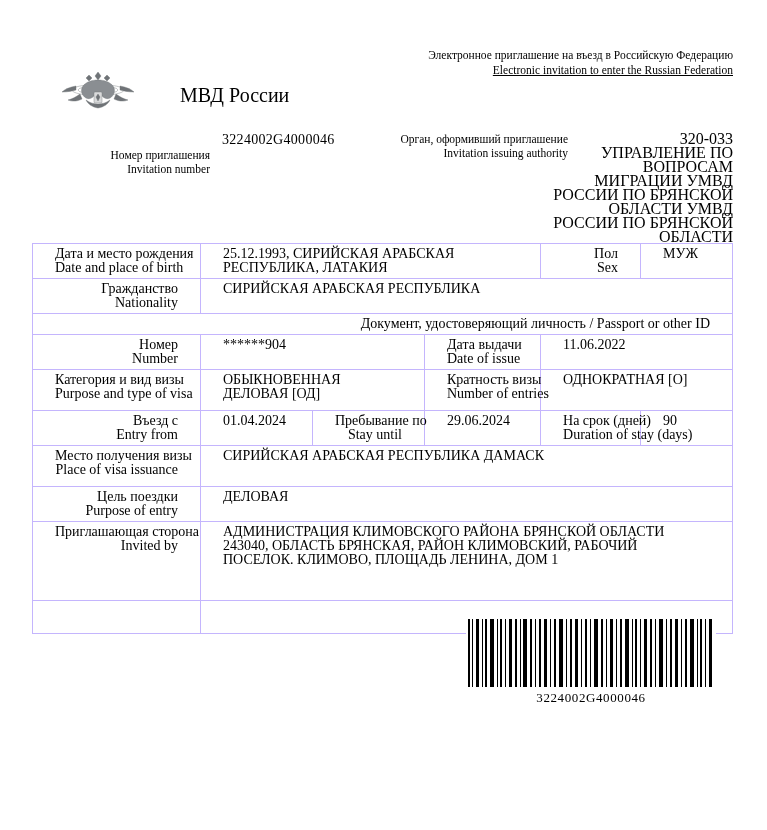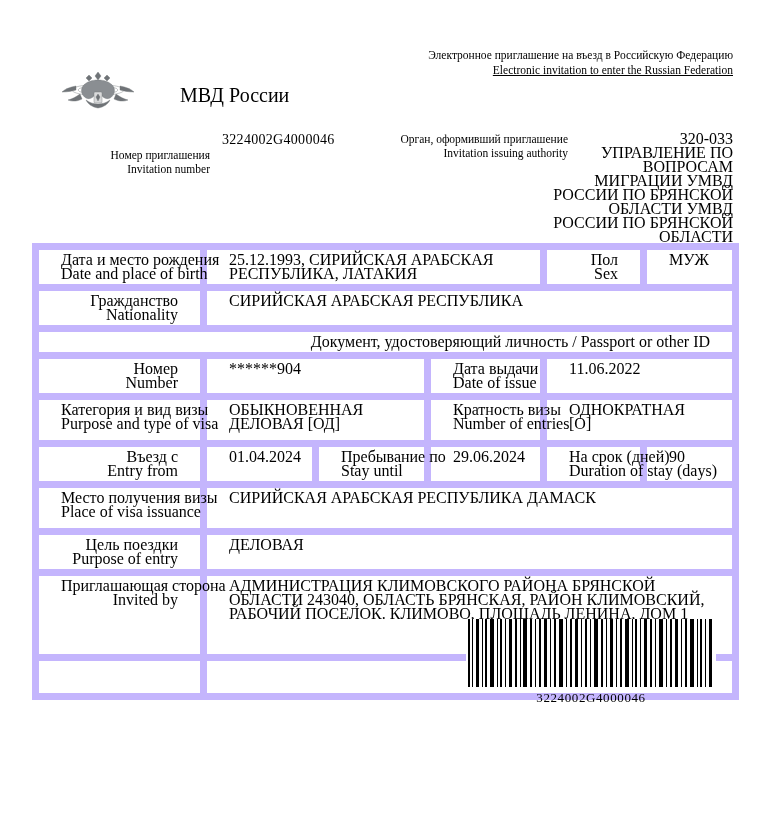--- a/index.html
+++ b/index.html
@@ -90,24 +90,24 @@
   
   table.form {
     position: absolute;
     left: 32px;
     top: 243px;
     width: 700px;
     border-collapse: collapse;
     table-layout: fixed;
   }
   table.form td {
-    border: 7px solid #c4b5fd;
+    border: 1px solid #c4b5fd;
     padding: 3px 22px;
     vertical-align: top;
-    font-size: 16px;
+    font-size: 14px;
     line-height: 14px;
   }
   td.lbl {
     text-align: right;
     padding-right: 8px;
     white-space: nowrap;
   }
   td.lbl .en { display: block; }
   td.val {
     font-size: 11.5px;

